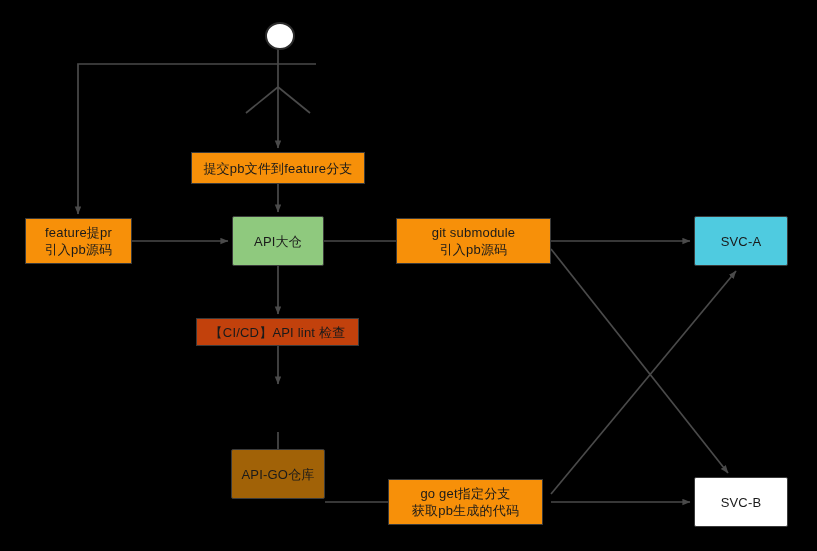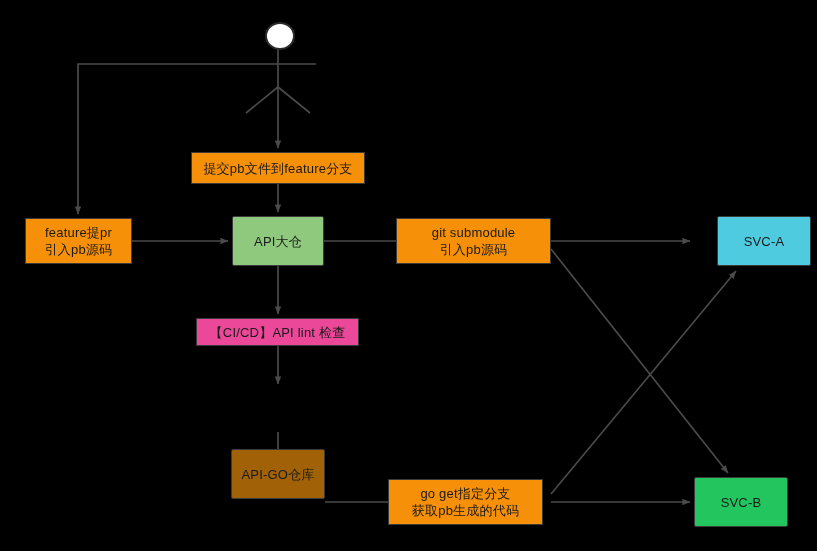--- a/index.html
+++ b/index.html
@@ -106,35 +106,35 @@
 
   <div class="node rounded" style="left:232px; top:216px; width:92px; height:50px; background:#8fc97e;">
     <span>API大仓</span>
   </div>
 
   <div class="node rect" style="left:396px; top:218px; width:155px; height:46px; background:#f79009;">
     <span>git submodule
 引入pb源码</span>
   </div>
 
-  <div class="node rounded" style="left:694px; top:216px; width:94px; height:50px; background:#4fcbe0;margin-left:23px;">
+  <div class="node rounded" style="left:694px; top:216px; width:94px; height:50px; background:#4fcbe0;">
     <span>SVC-A</span>
   </div>
 
-  <div class="node rect" style="left:196px; top:318px; width:163px; height:28px; background:#ec4899;">
+  <div class="node rect" style="left:196px; top:318px; width:163px; height:28px; background:#c2410c;">
     <span>【CI/CD】API lint 检查</span>
   </div>
 
 
   <div class="node rounded" style="left:231px; top:449px; width:94px; height:50px; background:#a16207;">
     <span>API-GO仓库</span>
   </div>
 
   <div class="node rect" style="left:388px; top:479px; width:155px; height:46px; background:#f79009;">
     <span>go get指定分支
 获取pb生成的代码</span>
   </div>
 
-  <div class="node rounded" style="left:694px; top:477px; width:94px; height:50px; background:#22c55e;">
+  <div class="node rounded" style="left:694px; top:477px; width:94px; height:50px; background:#ffffff;">
     <span>SVC-B</span>
   </div>
 
 </div>
 
 </body></html>

